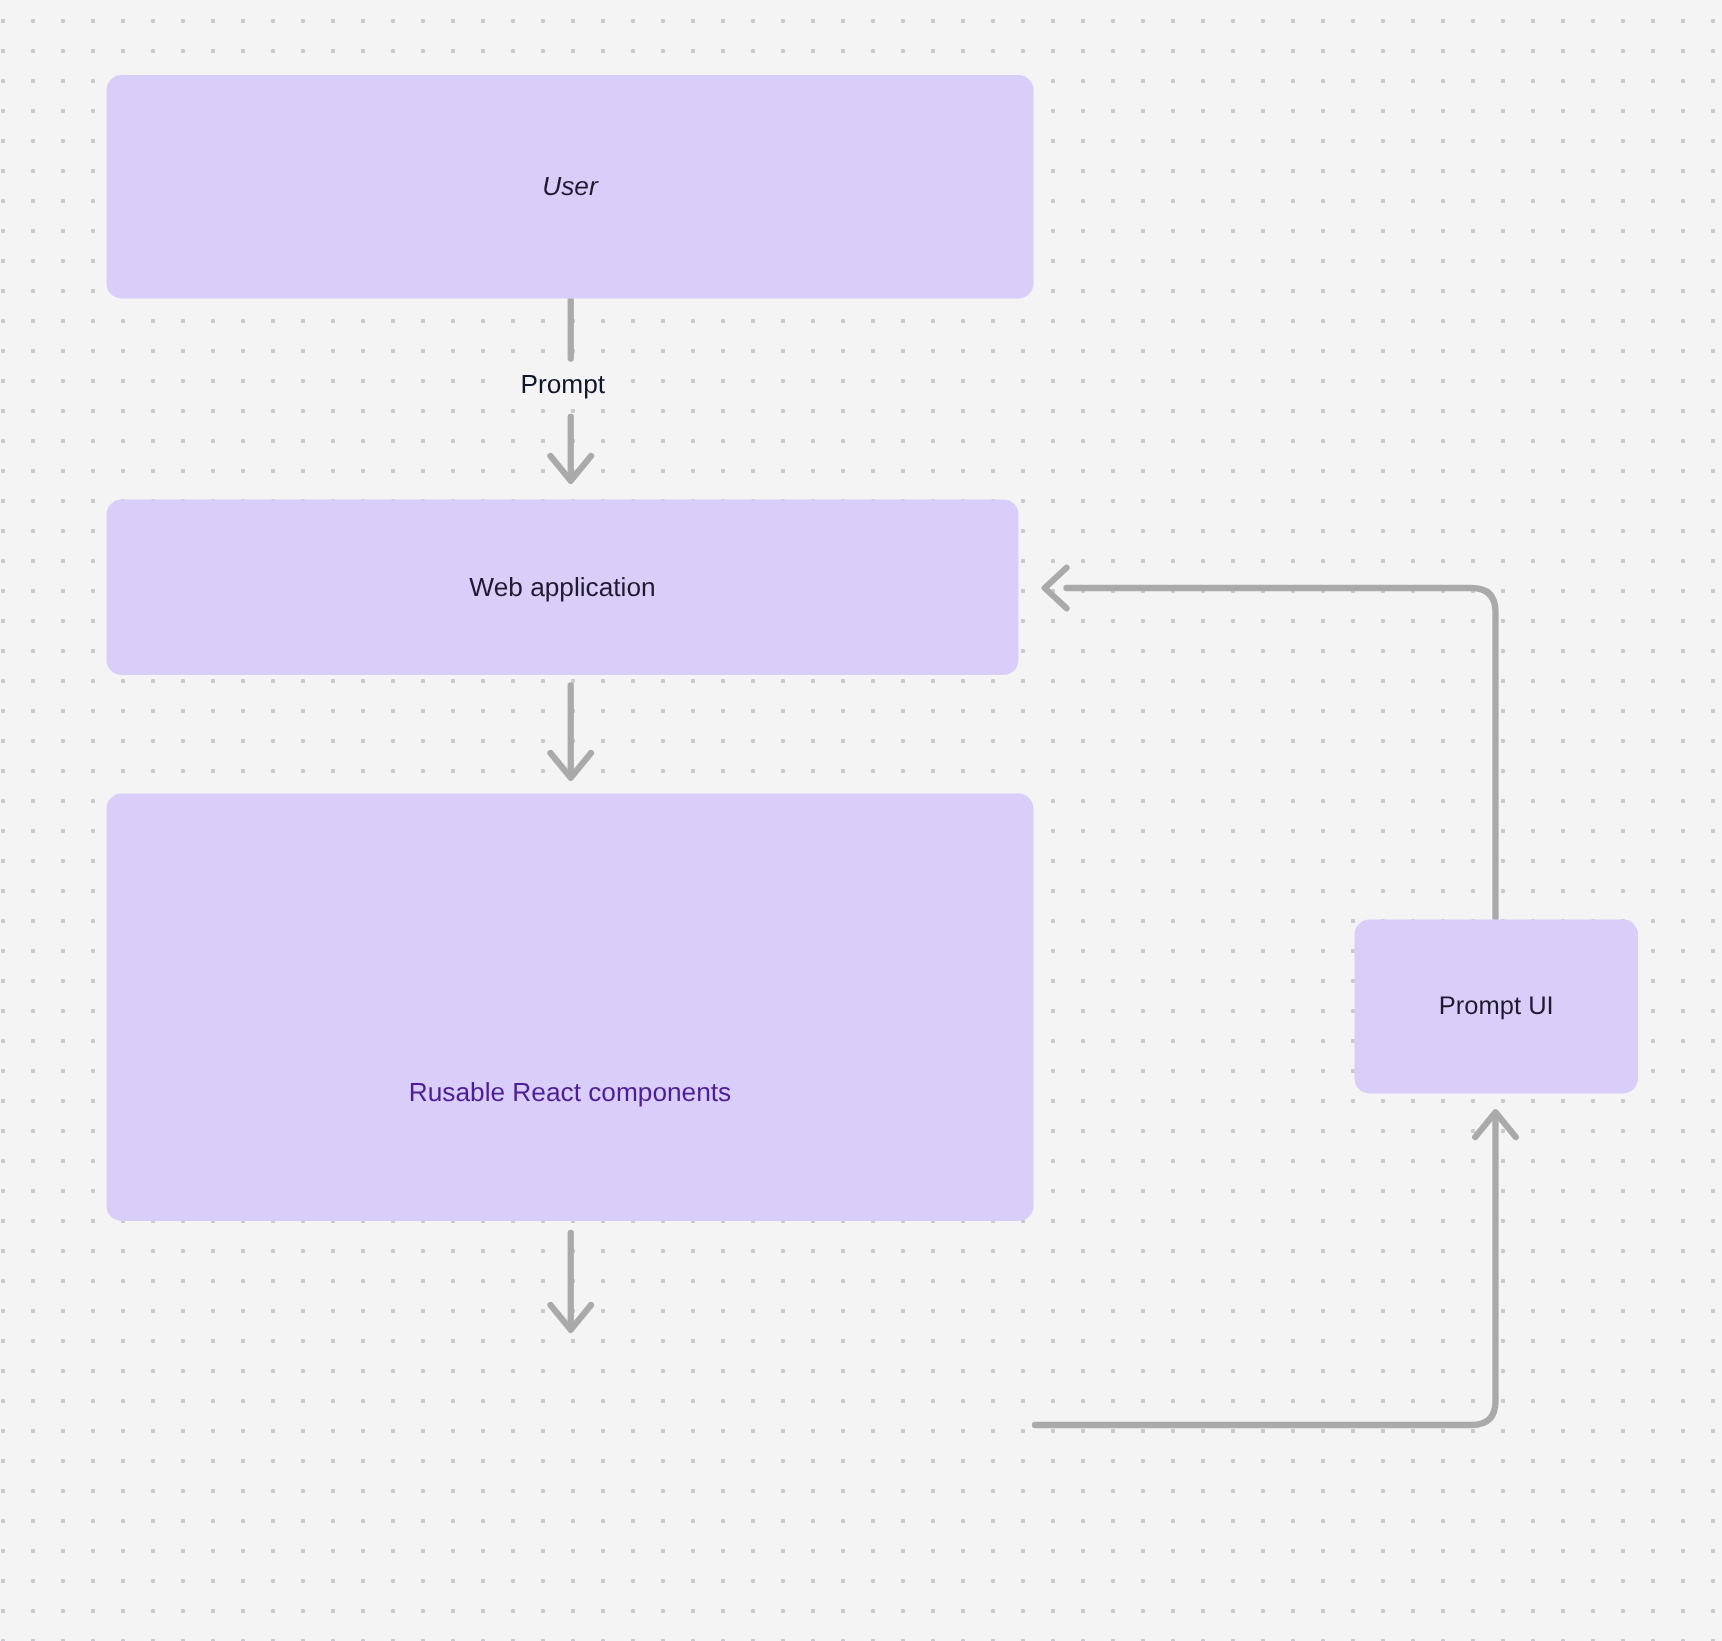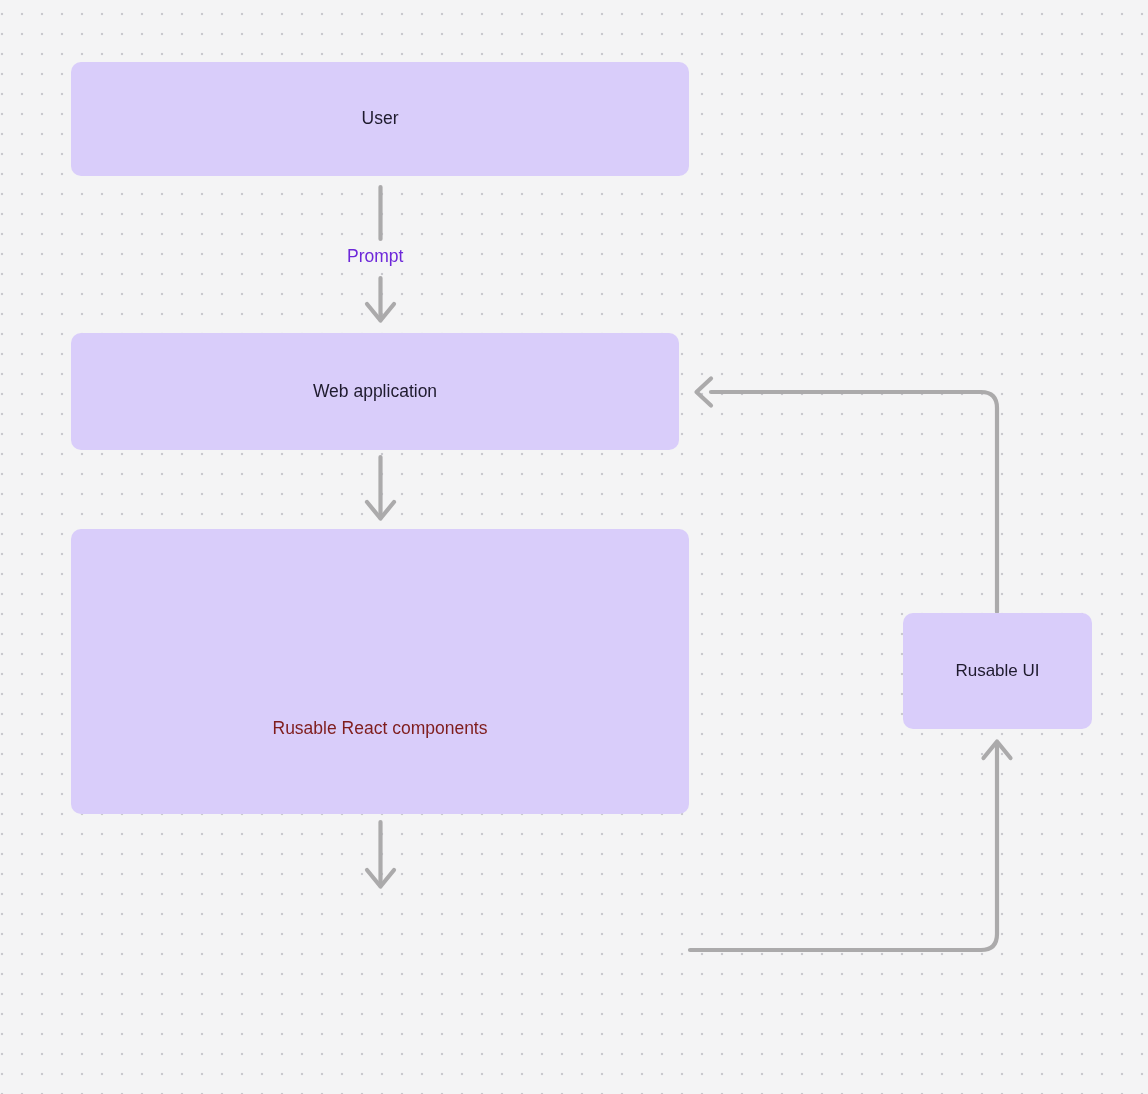--- a/index.html
+++ b/index.html
@@ -38,43 +38,43 @@
     line-height: 1.33;
   }
 
   .node-outer {
     background-color: #d9cdfa;
     color: #1f1b2e;
     font-size: 17.5px;
   }
 
   
-  #node-user        { left: 71px;  top: 62px;  width: 618px; height: 114px; }
+  #node-user        { left: 71px;  top: 50px;  width: 618px; height: 149px; font-style: italic; }
   #node-webapp      { left: 71px;  top: 333px; width: 608px; height: 117px; }
   #node-react       { left: 71px;  top: 529px; width: 618px; height: 285px;
                       display: block; }
   #node-vite        { left: 71px;  top: 900px; width: 618px; height: 113px; }
   #node-render      { left: 903px; top: 613px; width: 189px; height: 116px;
                       font-size: 17px; }
 
   .react-caption {
     position: absolute;
     left: 0;
     top: 188px;
     width: 618px;
     text-align: center;
     font-size: 17.5px;
-    color: #7f1d1d;
+    color: #4c1d95;
   }
 
   
   .edge-label {
     position: absolute;
     font-size: 17.5px;
-    color: #6d28d9;
+    color: #0f172a;
     background-color: #f4f4f5;
     padding: 1px 7px;
     white-space: nowrap;
   }
   #label-prompt { left: 340px; top: 245px; }
 
   
   #edges {
     position: absolute;
     left: 0;
@@ -140,18 +140,18 @@
     <span>Web application</span>
   </div>
 
   <div class="node node-outer" id="node-react">
 
     <div class="react-caption">Rusable React components</div>
   </div>
 
 
   <div class="node node-outer" id="node-render">
-    <span>Rusable UI</span>
+    <span>Prompt UI</span>
   </div>
 
   <div class="edge-label" id="label-prompt">Prompt</div>
 
 </div>
 
 </body></html>

